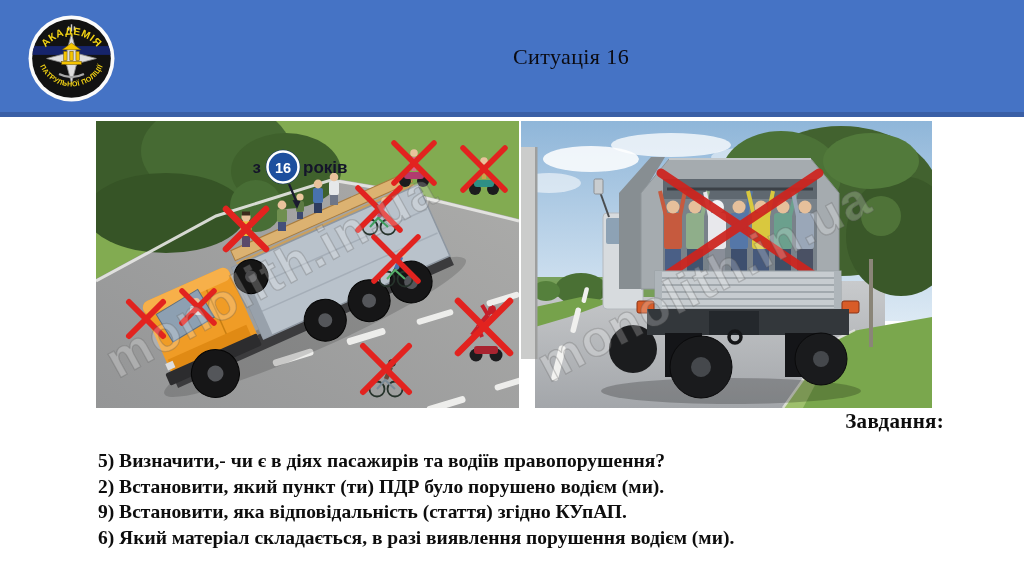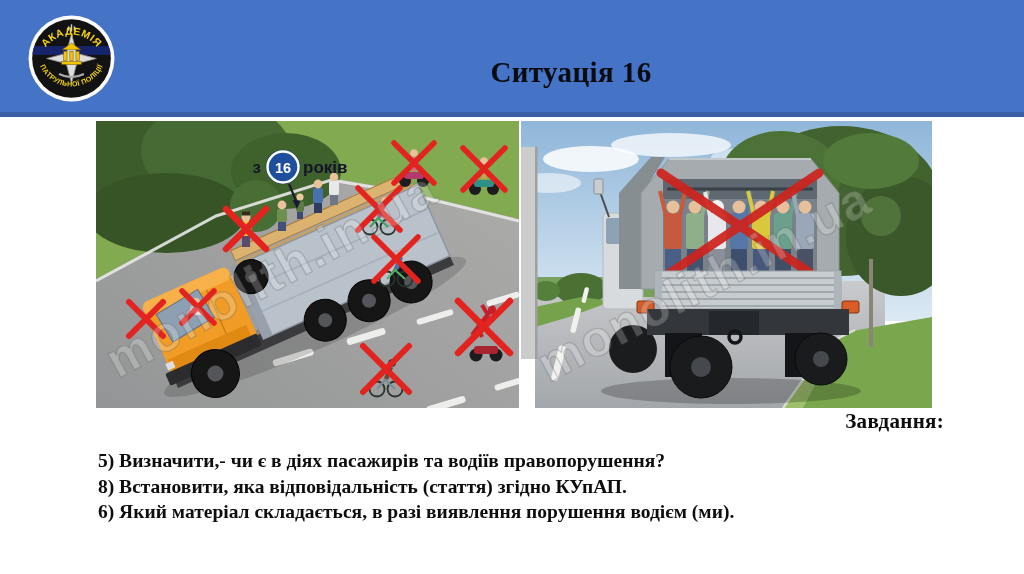--- a/index.html
+++ b/index.html
@@ -2,22 +2,22 @@
 <html><head>
 <meta charset="utf-8">
 <style>
   html,body{margin:0;padding:0;background:#ffffff;}
   .slide{position:relative;width:1024px;height:574px;background:#ffffff;overflow:hidden;
          font-family:"Liberation Serif",serif;}
   .header{position:absolute;top:0;left:0;width:1024px;height:112px;
           background:#4573c5;border-bottom:5px solid #3a5fa6;box-sizing:content-box;}
   .logo{position:absolute;top:15px;left:28px;width:87px;height:87px;}
   .logo svg{display:block;width:100%;height:100%;}
-  .title{position:absolute;left:118px;right:0;top:40px;margin:16px;text-align:center;
-         font-size:29px;font-weight:bold;color:#0b0b12;letter-spacing:.4px;}
+  .title{position:absolute;left:118px;right:0;top:40px;margin:4px;text-align:center;
+         font-size:22px;font-weight:normal;color:#0b0b12;letter-spacing:.4px;}
   .scene{position:absolute;top:121px;display:block;}
   .scene svg{display:block;}
   .scene.left{left:96px;width:423px;height:287px;}
   .scene.right{left:521px;width:411px;height:287px;}
   .tasks{position:absolute;left:98px;top:409px;width:846px;color:#0d0d0d;}
   .tasks-heading{text-align:right;font-size:21px;font-weight:bold;margin:0 0 14px 0;letter-spacing:.3px;}
   .task-line{font-size:19.5px;font-weight:bold;line-height:25.5px;white-space:nowrap;}
 </style>
 </head>
 <body>
@@ -402,17 +402,18 @@
         <circle cx="300" cy="238" r="8" fill="#45484c"></circle>
       </g>
 
       <text transform="translate(28,262) rotate(-28)" font-family="Liberation Sans, sans-serif" font-size="50" font-weight="bold" letter-spacing="2" fill="rgba(255,255,255,0.22)" stroke="rgba(90,90,90,0.28)" stroke-width="1.3">monolith.in.ua</text>
     </svg>
   </figure>
 
   <section class="tasks">
     <p class="tasks-heading">Завдання:</p>
     <div class="task-line">5) Визначити,- чи є в діях пасажирів та водіїв правопорушення?</div>
-    <div class="task-line">8) Встановити, яка відповідальність (стаття) згідно КУпАП.</div>
+    <div class="task-line">2) Встановити, який пункт (ти) ПДР було порушено водієм (ми).</div>
+    <div class="task-line">9) Встановити, яка відповідальність (стаття) згідно КУпАП.</div>
     <div class="task-line">6) Який матеріал складається, в разі виявлення порушення водієм (ми).</div>
   </section>
 
 </div>
 
 </body></html>

